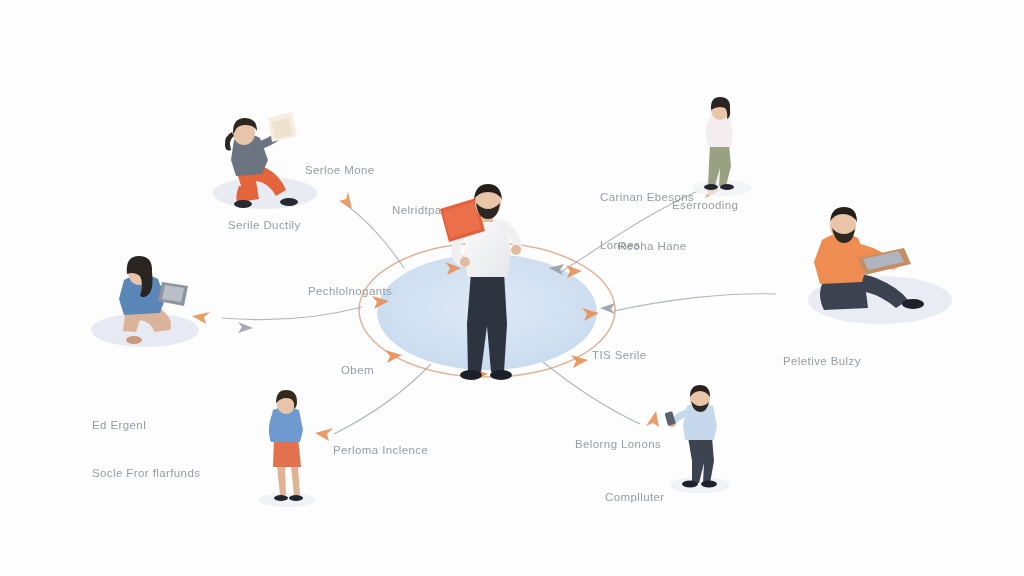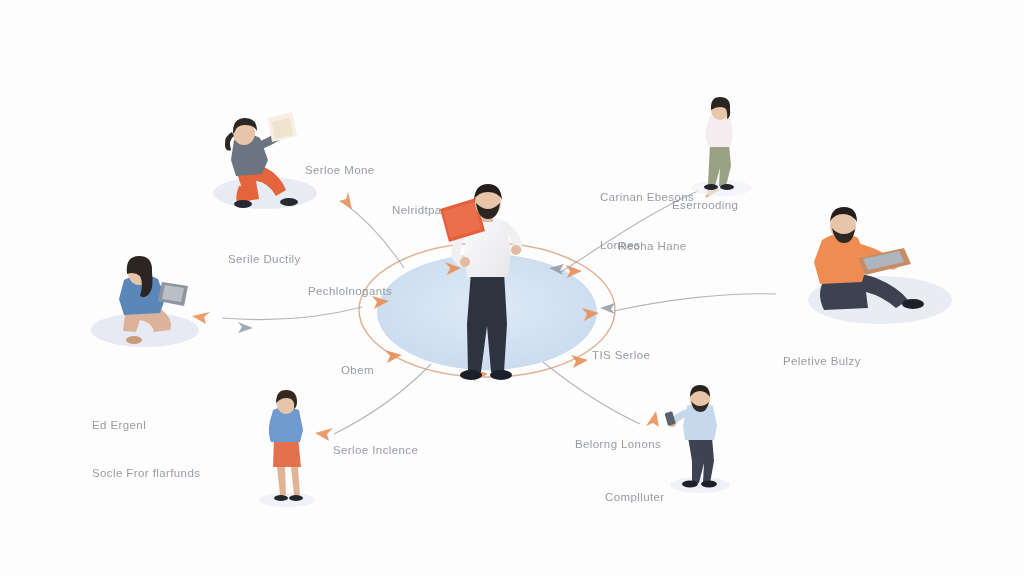--- a/index.html
+++ b/index.html
@@ -214,34 +214,34 @@
       <circle cx="672" cy="423" r="4" fill="#e0b394"></circle>
       <rect x="666" y="412" width="8" height="13" rx="1.5" fill="#5a626e" transform="rotate(-16 670 418)"></rect>
 
       <ellipse cx="700" cy="399" rx="10" ry="11" fill="#e8c4a8"></ellipse>
       <path d="M 691 401 q 2 11 9 11 q 7 0 9 -10 q -4 4 -9 4 q -5 0 -9 -5 z" fill="#2f2a24"></path>
       <path d="M 690 397 q 0 -12 10 -12 q 10 0 10 12 q -4 -6 -10 -6 q -6 0 -10 6 z" fill="#27221d"></path>
     </g>
   </svg>
 
   <div class="lbl" style="left:305px; top:163px;">Serloe Mone</div>
-  <div class="lbl" style="left:228px; top:218px;margin-top:34px;">Serile Ductily</div>
+  <div class="lbl" style="left:228px; top:218px;">Serile Ductily</div>
   <div class="lbl" style="left:392px; top:203px;">Nelridtpa</div>
   <div class="lbl" style="left:308px; top:284px;text-align:right;">Pechlolnogants</div>
   <div class="lbl" style="left:341px; top:363px;">Obem</div>
-  <div class="lbl" style="left:333px; top:443px;">Serloe Inclence</div>
+  <div class="lbl" style="left:333px; top:443px;">Perloma Inclence</div>
 
   <div class="lbl two" style="left:600px; top:157px;">
     <div>Carinan Ebesons</div>
     <div>Lonnes</div>
   </div>
 
   <div class="lbl" style="left:672px; top:198px;">Eserrooding</div>
   <div class="lbl" style="left:575px; top:239px;margin-left:43px;">Reoha Hane</div>
-  <div class="lbl" style="left:592px; top:348px;">TIS Serloe</div>
+  <div class="lbl" style="left:592px; top:348px;">TIS Serile</div>
   <div class="lbl" style="left:575px; top:437px;">Belorng Lonons</div>
   <div class="lbl" style="left:605px; top:490px;">Complluter</div>
 
   <div class="lbl two" style="left:92px; top:385px;">
     <div>Ed Ergenl</div>
     <div>Socle Fror flarfunds</div>
   </div>
 
   <div class="lbl" style="left:783px; top:354px;">Peletive Bulzy</div>
 

